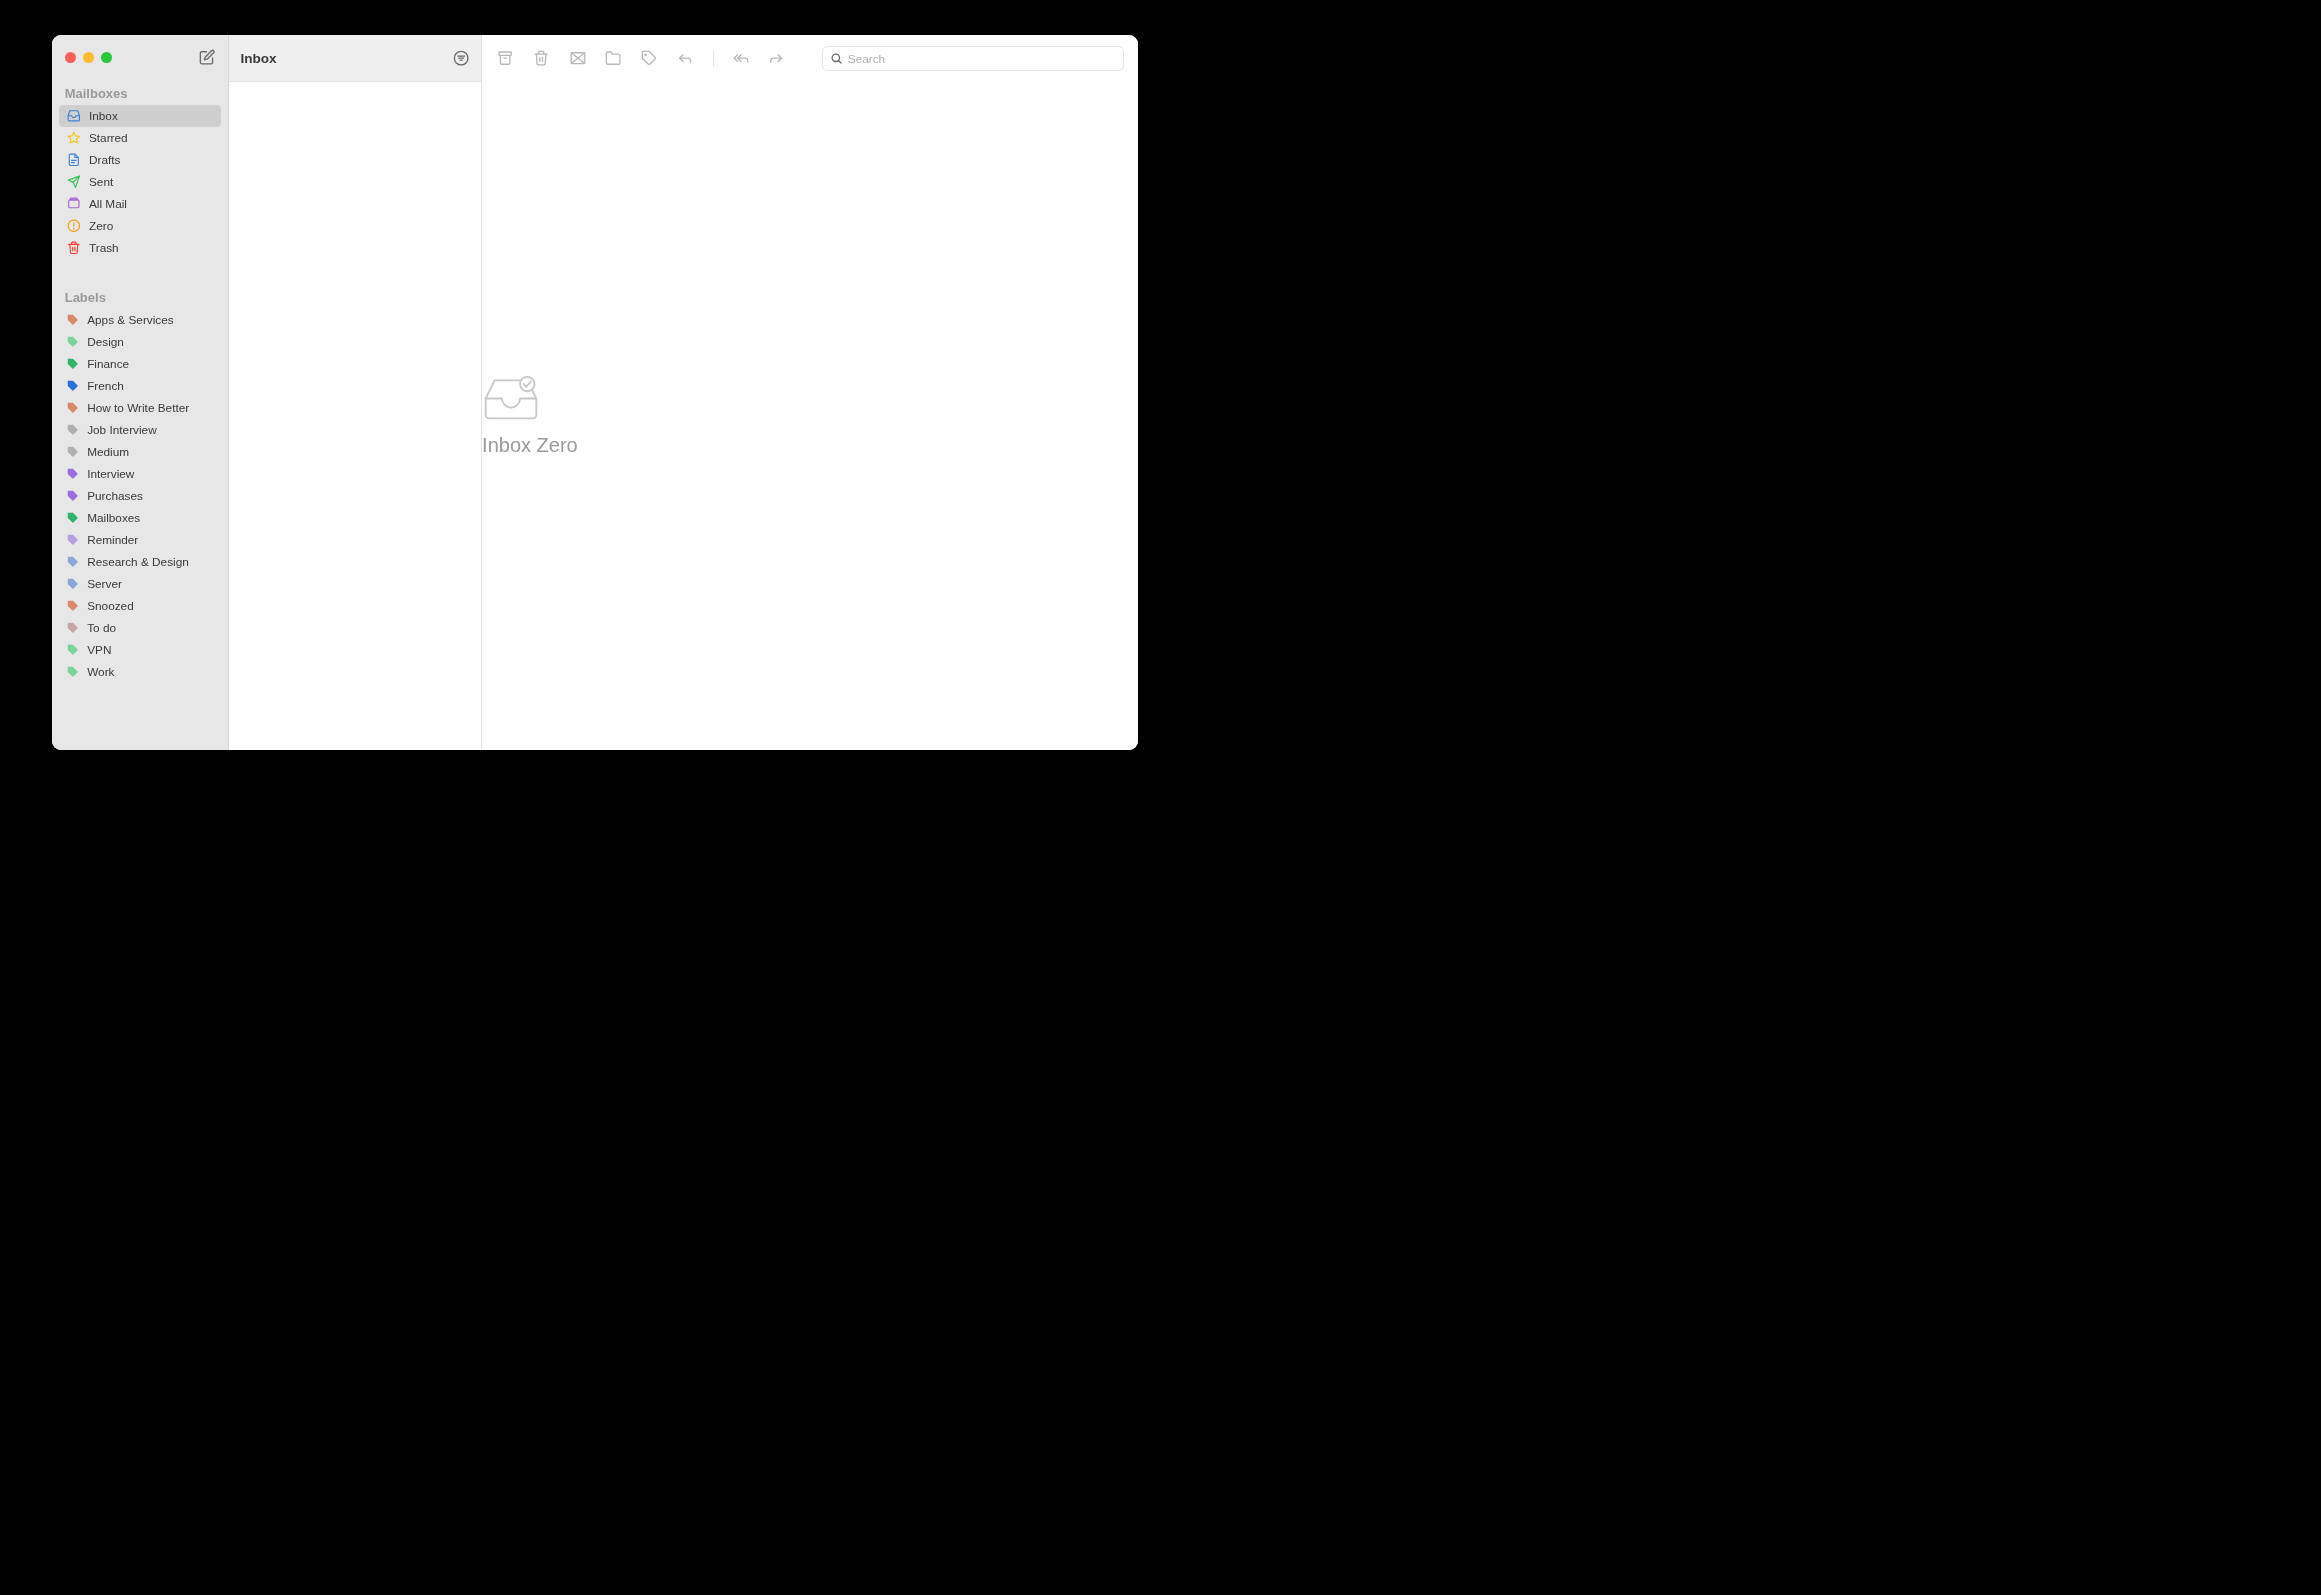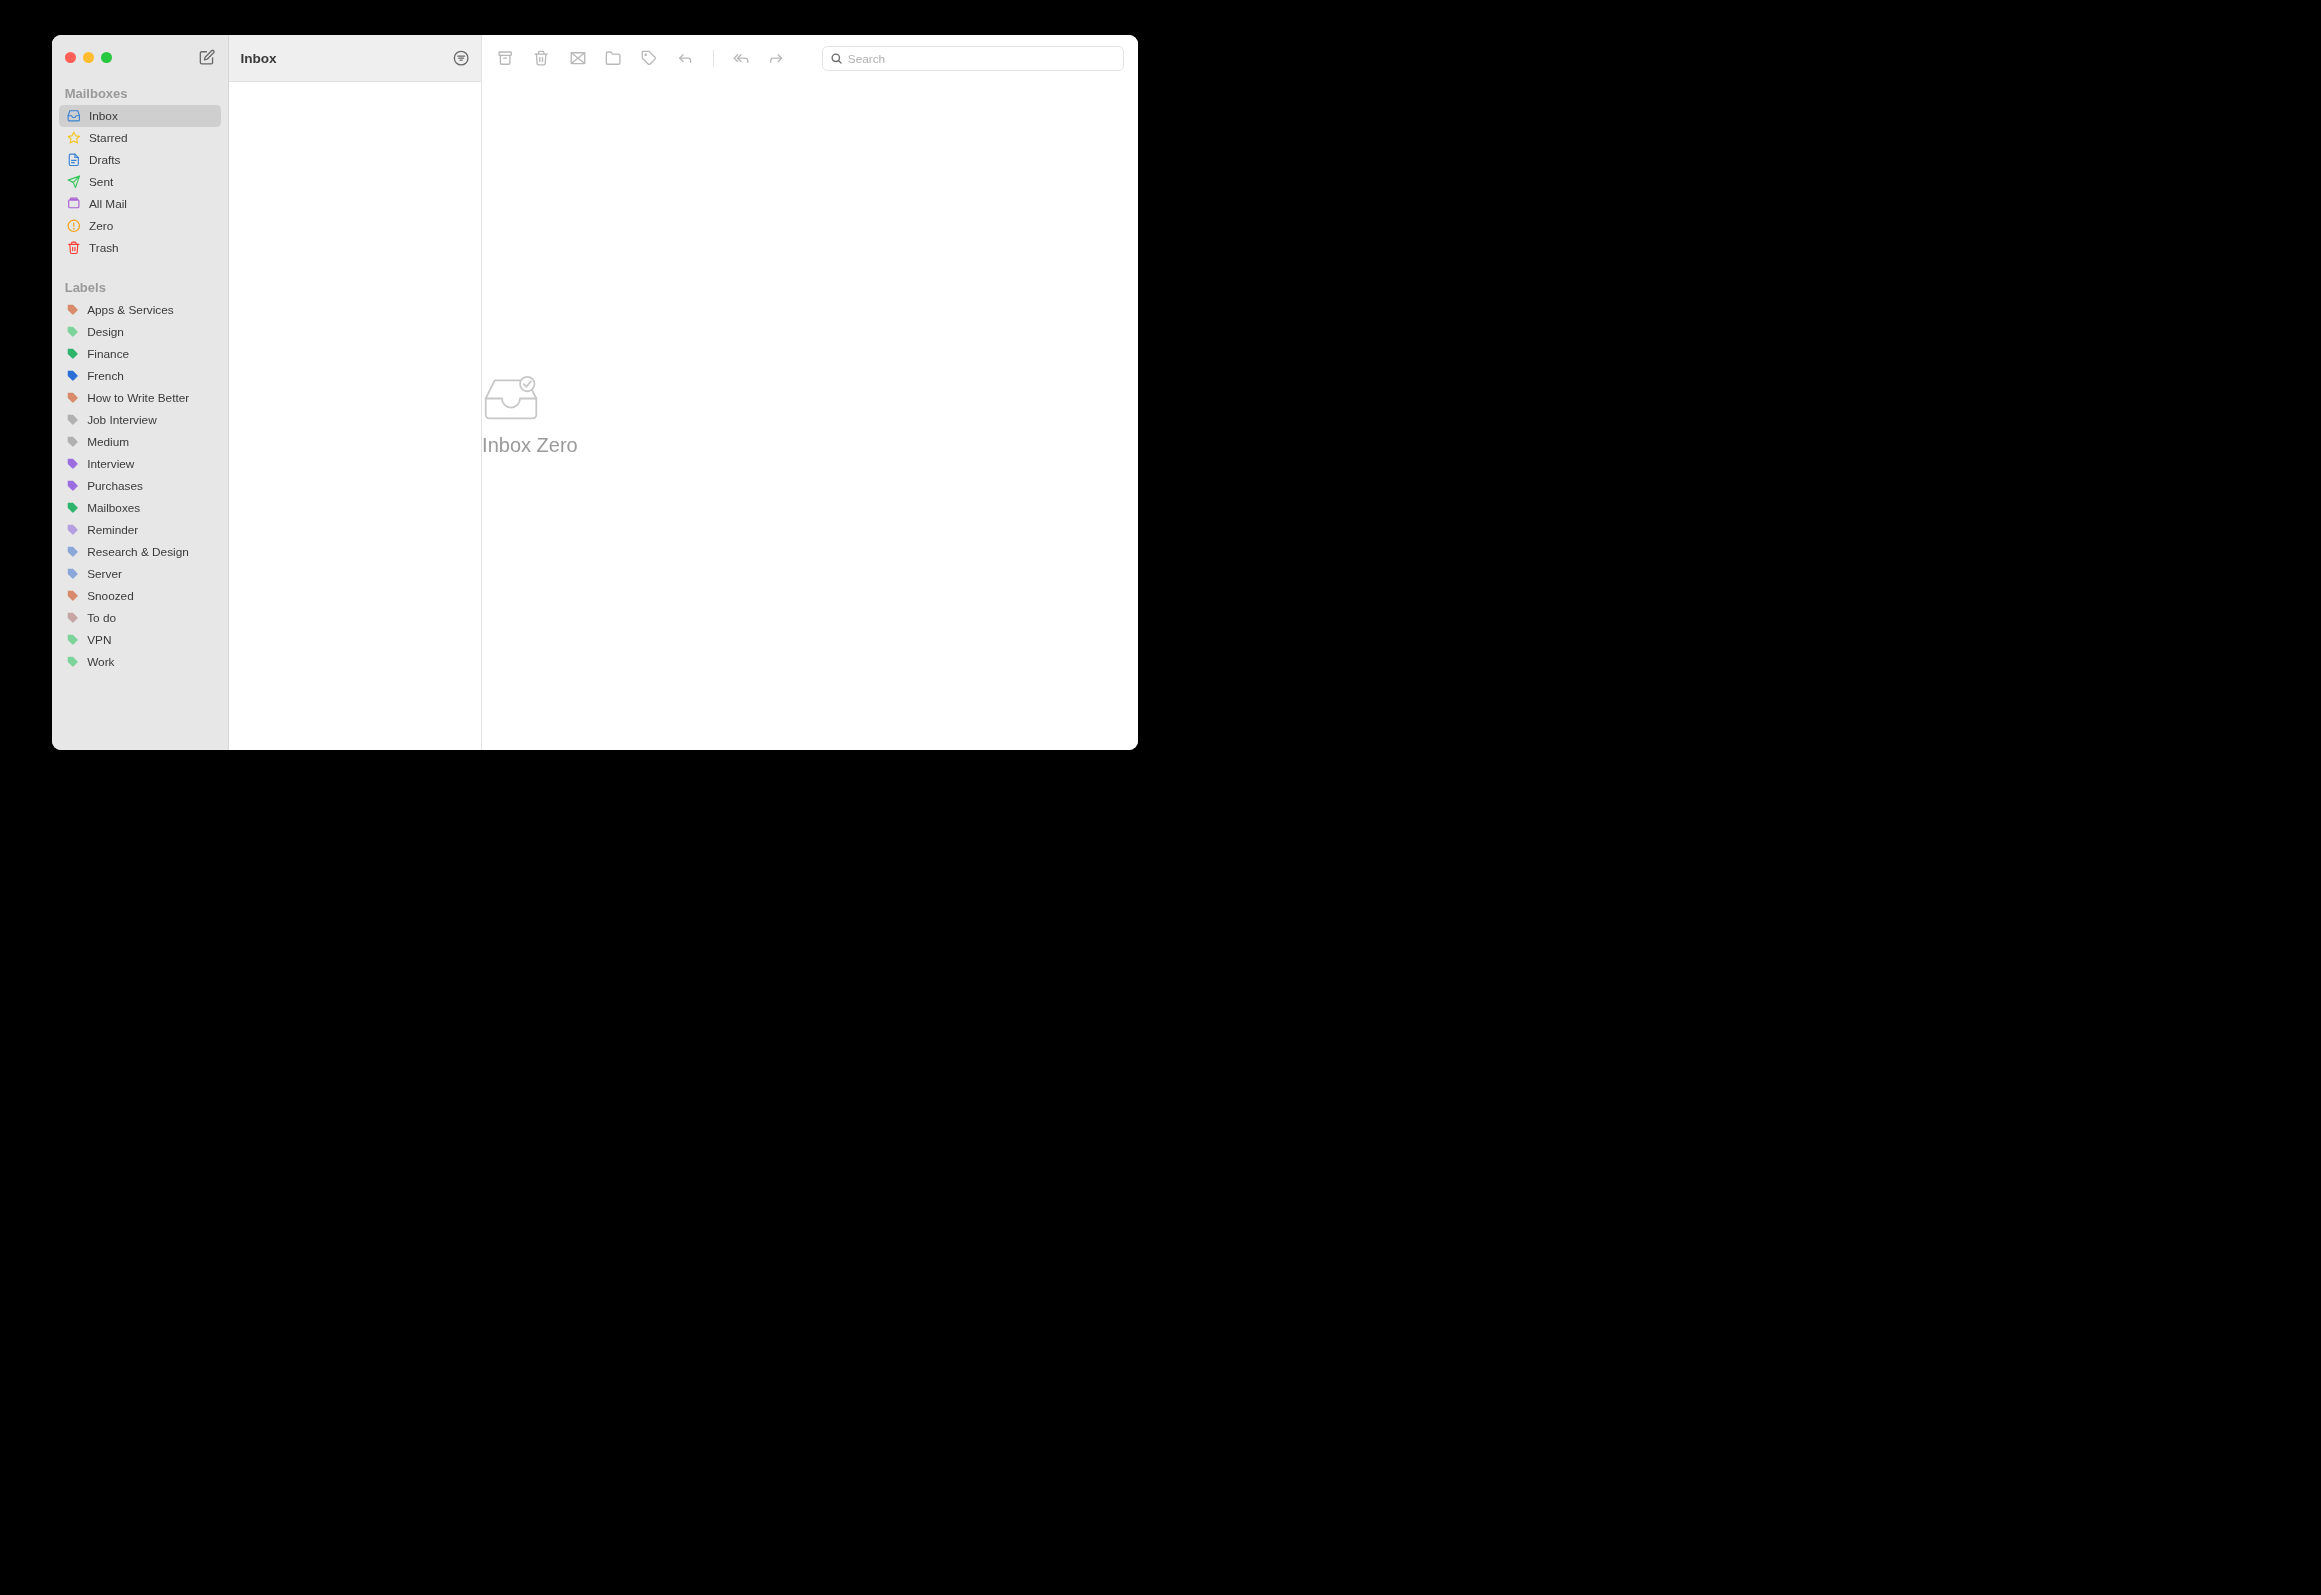--- a/index.html
+++ b/index.html
@@ -218,21 +218,21 @@
               <polyline points="3 6 5 6 21 6"></polyline>
               <path d="M19 6l-1 14a2 2 0 0 1-2 2H8a2 2 0 0 1-2-2L5 6"></path>
               <path d="M10 11v6M14 11v6"></path>
               <path d="M8 6V4a2 2 0 0 1 2-2h4a2 2 0 0 1 2 2v2"></path>
             </svg>
           </span>
           <span>Trash</span>
         </li>
       </ul>
 
-    <div class="section-header" style="margin-top:15px;">Labels</div>
+    <div class="section-header" style="margin-top:25px;">Labels</div>
     <ul class="sb-list" id="labels-list">
         <li class="sb-item">
           <span class="label-tag">
             <svg width="11.8" height="11.8" viewBox="0 0 24 24" fill="#d88a6a" stroke="#d88a6a" stroke-width="1" stroke-linejoin="round">
               <path d="M20.59 13.41l-7.17 7.17a2 2 0 0 1-2.83 0L2 12V2h10l8.59 8.59a2 2 0 0 1 0 2.82z"></path>
             </svg>
           </span>
           <span>Apps &amp; Services</span>
         </li>
         <li class="sb-item">

